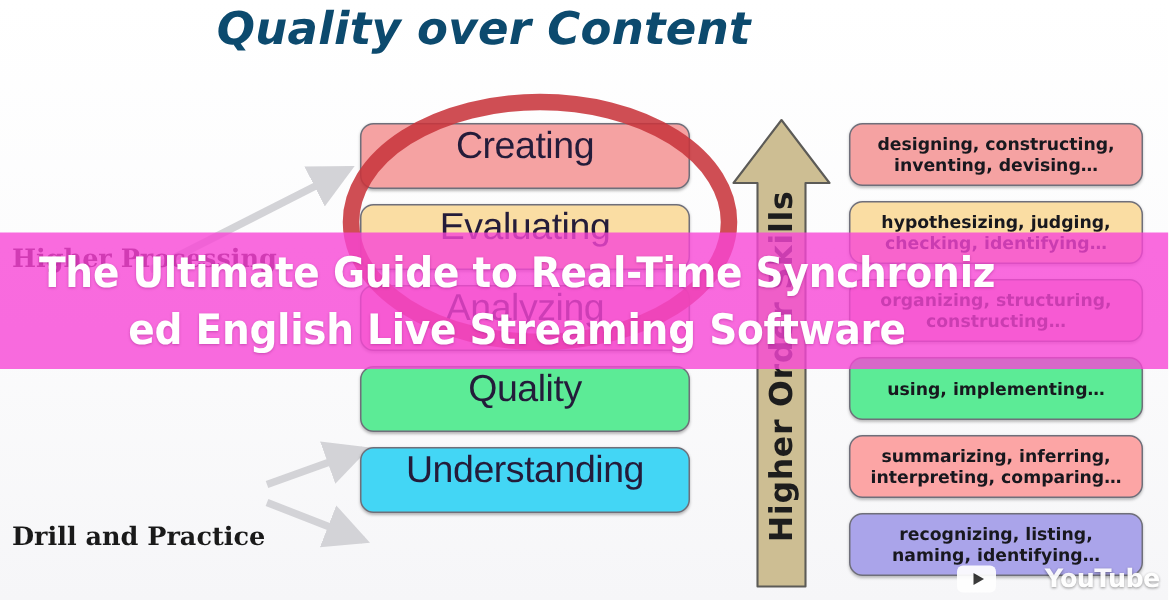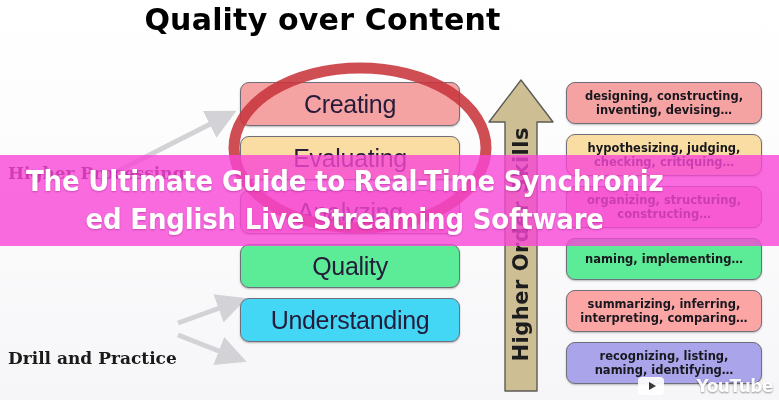--- a/index.html
+++ b/index.html
@@ -29,39 +29,39 @@
   .chart-title {
     position: absolute;
     top: 2px;
     left: 0;
     width: 645px;
     text-align: center;
     font-family: "DejaVu Sans", sans-serif;
     font-weight: bold;
     font-size: 30px;
     letter-spacing: 0.2px;
-    color: #000000;
+    color: #0c4a6e;
+    font-style: italic;
   }
 
   
   .ladder {
     position: absolute;
     left: 240px;
     top: 82px;
     width: 220px;
   }
   .level {
     position: relative;
     height: 42px;
     margin-bottom: 10px;
     border-radius: 9px;
     border: 1px solid #6f6f7a;
     box-shadow: 0 1px 2px rgba(0,0,0,0.28);
     display: flex;
-    align-items: center;
     justify-content: center;
   }
   .level-label {
     font-family: "Liberation Sans", sans-serif;
     font-size: 25px;
     color: #241c3a;
     letter-spacing: -0.3px;
     white-space: nowrap;
   }
 
@@ -268,27 +268,27 @@
   </svg>
   <div class="arrow-text">
     <span>Higher Order Skills</span>
   </div>
 
   <div class="descriptors">
     <div class="desc" style="background:#f5a2a2">
       <span class="desc-label">designing, constructing, inventing, devising…</span>
     </div>
     <div class="desc" style="background:#fadda3">
-      <span class="desc-label">hypothesizing, judging, checking, critiquing…</span>
+      <span class="desc-label">hypothesizing, judging, checking, identifying…</span>
     </div>
     <div class="desc" style="background:#f6a8c8">
       <span class="desc-label">organizing, structuring, constructing…</span>
     </div>
     <div class="desc" style="background:#5ceb96">
-      <span class="desc-label">naming, implementing…</span>
+      <span class="desc-label">using, implementing…</span>
     </div>
     <div class="desc" style="background:#fca5a5">
       <span class="desc-label">summarizing, inferring, interpreting, comparing…</span>
     </div>
     <div class="desc" style="background:#aaa4ea">
       <span class="desc-label">recognizing, listing, naming, identifying…</span>
     </div>
   </div>
 
   <svg class="highlight-ring" viewBox="0 0 264 172" width="264" height="172">

